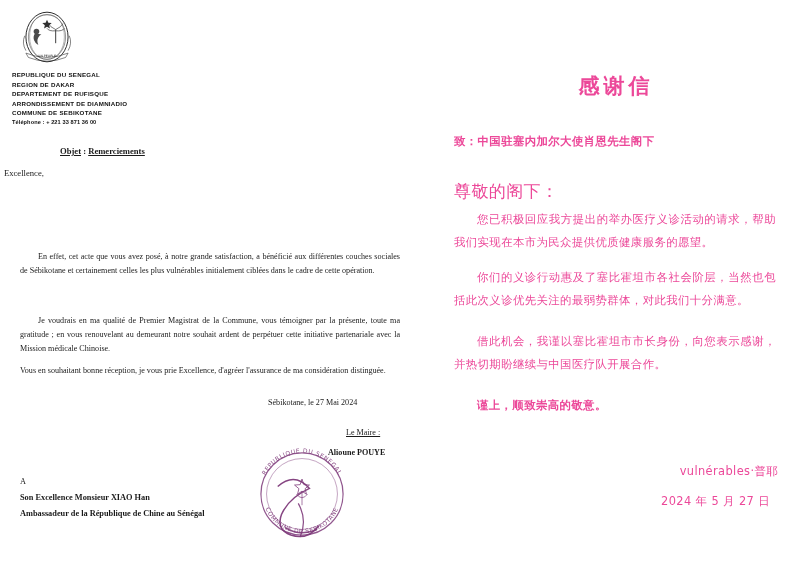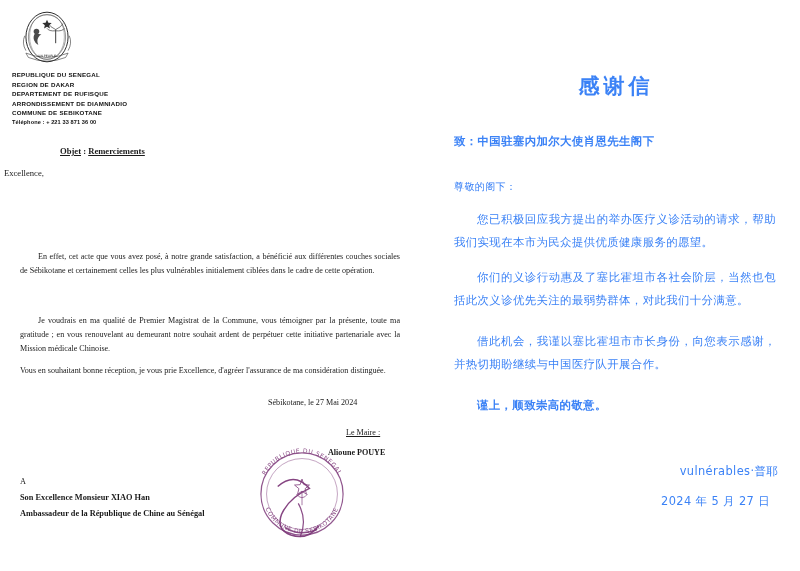--- a/index.html
+++ b/index.html
@@ -143,21 +143,21 @@
     width: 1px; height: 571px;
     background: #ffffff;
   }
 
   
   #right-pane {
     position: absolute;
     left: 432px; top: 0;
     width: 368px; height: 488px;
     font-family: "DejaVu Sans", sans-serif;
-    color: #3b82f6;
+    color: #ec4899;
   }
 
   #cn-title {
     position: absolute;
     left: 0; right: 0; top: 72px;
     text-align: center;
     font-size: 21px;
     font-weight: bold;
     letter-spacing: 4px;
   }
@@ -165,21 +165,21 @@
   #cn-to {
     position: absolute;
     left: 22px; top: 134px;
     font-size: 11.4px;
     letter-spacing: 0.4px;
     font-weight: bold;
   }
   #cn-greeting {
     position: absolute;
     left: 22px; top: 180px;
-    font-size: 10px;
+    font-size: 17px;
     letter-spacing: 0.4px;
     text-align: center;
   }
 
   .cn-para {
     position: absolute;
     left: 22px;
     width: 322px;
     font-size: 11.4px;
     line-height: 2.0;

